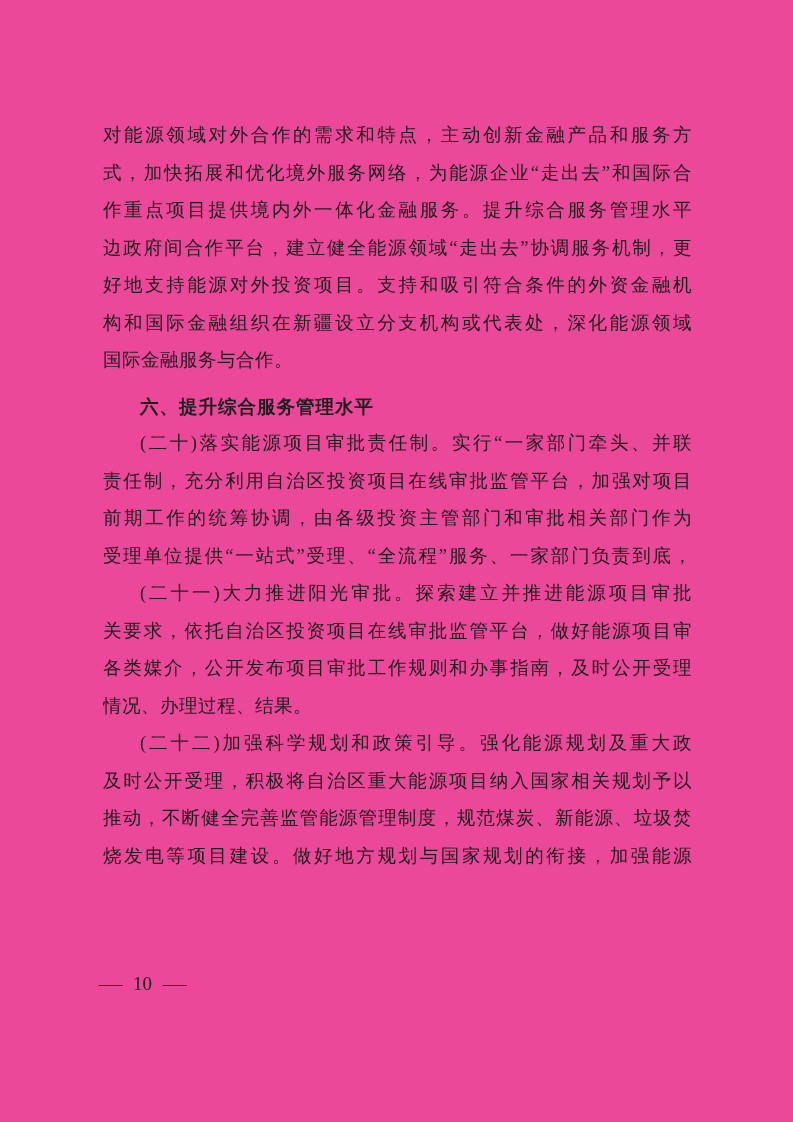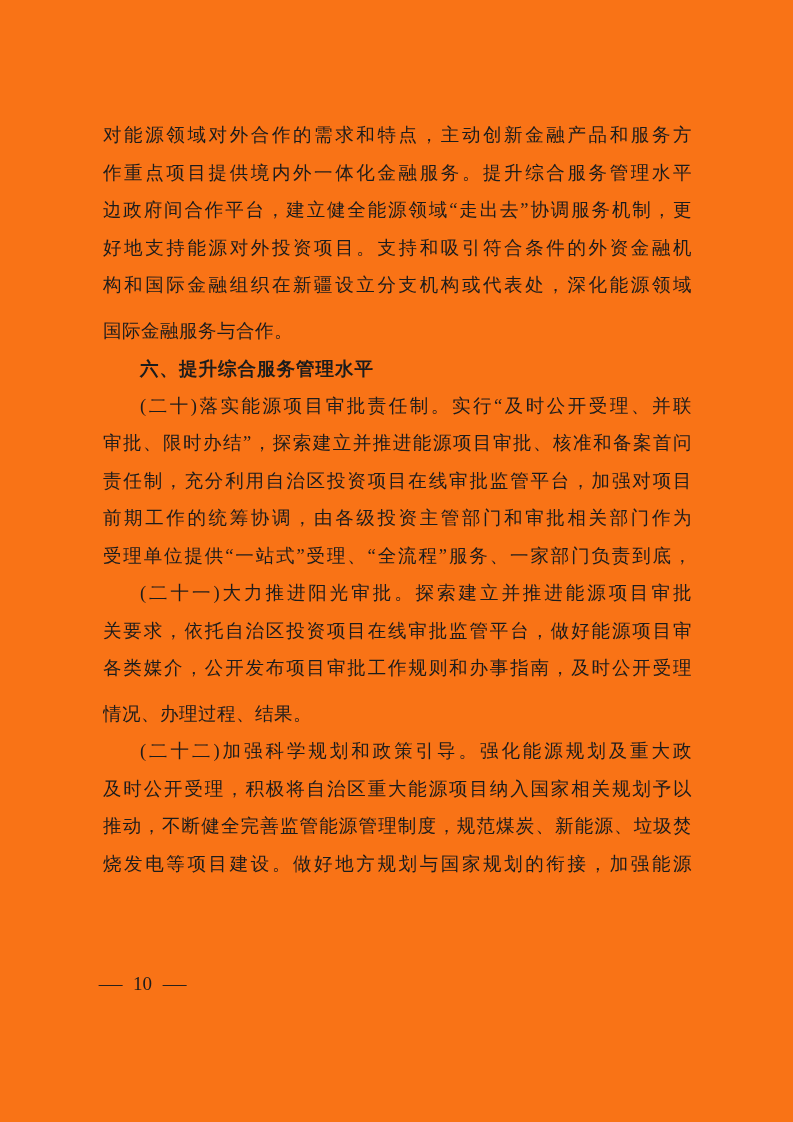--- a/index.html
+++ b/index.html
@@ -4,21 +4,21 @@
 <style>
   html, body {
     margin: 0;
     padding: 0;
     background: #ffffff;
   }
   .page {
     position: relative;
     width: 793px;
     height: 1122px;
-    background: #f97316;
+    background: #ec4899;
     overflow: hidden;
     font-family: "Liberation Serif", "DejaVu Serif", serif;
     color: #1c1c1c;
   }
   .text-block {
     position: absolute;
     left: 103px;
     top: 117px;
     width: 589px;
   }
@@ -32,31 +32,31 @@
   }
   
   .line.j {
     text-align: justify;
     text-align-last: justify;
     text-justify: inter-character;
   }
   
   .line.end {
     text-align: left;
-    margin-top: 8px;
   }
   
   .line.indent {
     text-indent: 2em;
   }
   .line.heading {
     font-family: "Liberation Sans", "DejaVu Sans", sans-serif;
     font-weight: 600;
     text-align: left;
     letter-spacing: 1px;
+    margin-top: 8px;
   }
   .footer {
     position: absolute;
     left: 101px;
     top: 971px;
     display: flex;
     align-items: center;
     gap: 13px;
     font-size: 19px;
     line-height: 26px;
@@ -66,28 +66,28 @@
     letter-spacing: 0;
     transform: scaleX(1.25);
   }
 </style>
 </head>
 <body>
 
 <div class="page">
   <div class="text-block">
     <div class="line j">对能源领域对外合作的需求和特点，主动创新金融产品和服务方</div>
+    <div class="line j">式，加快拓展和优化境外服务网络，为能源企业“走出去”和国际合</div>
     <div class="line j">作重点项目提供境内外一体化金融服务。提升综合服务管理水平</div>
     <div class="line j">边政府间合作平台，建立健全能源领域“走出去”协调服务机制，更</div>
     <div class="line j">好地支持能源对外投资项目。支持和吸引符合条件的外资金融机</div>
     <div class="line j">构和国际金融组织在新疆设立分支机构或代表处，深化能源领域</div>
     <div class="line end">国际金融服务与合作。</div>
     <div class="line heading indent">六、提升综合服务管理水平</div>
-    <div class="line j indent">(二十)落实能源项目审批责任制。实行“及时公开受理、并联</div>
-    <div class="line j">审批、限时办结”，探索建立并推进能源项目审批、核准和备案首问</div>
+    <div class="line j indent">(二十)落实能源项目审批责任制。实行“一家部门牵头、并联</div>
     <div class="line j">责任制，充分利用自治区投资项目在线审批监管平台，加强对项目</div>
     <div class="line j">前期工作的统筹协调，由各级投资主管部门和审批相关部门作为</div>
     <div class="line j">受理单位提供“一站式”受理、“全流程”服务、一家部门负责到底，</div>
     <div class="line j indent">(二十一)大力推进阳光审批。探索建立并推进能源项目审批</div>
     <div class="line j">关要求，依托自治区投资项目在线审批监管平台，做好能源项目审</div>
     <div class="line j">各类媒介，公开发布项目审批工作规则和办事指南，及时公开受理</div>
     <div class="line end">情况、办理过程、结果。</div>
     <div class="line j indent">(二十二)加强科学规划和政策引导。强化能源规划及重大政</div>
     <div class="line j">及时公开受理，积极将自治区重大能源项目纳入国家相关规划予以</div>
     <div class="line j">推动，不断健全完善监管能源管理制度，规范煤炭、新能源、垃圾焚</div>

